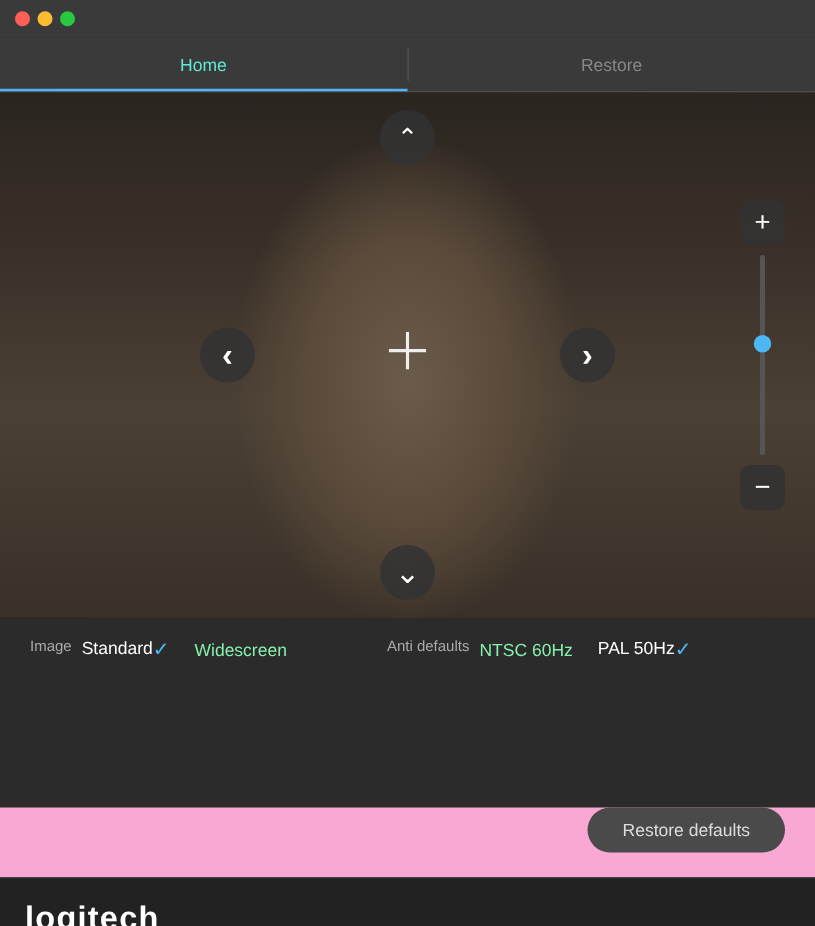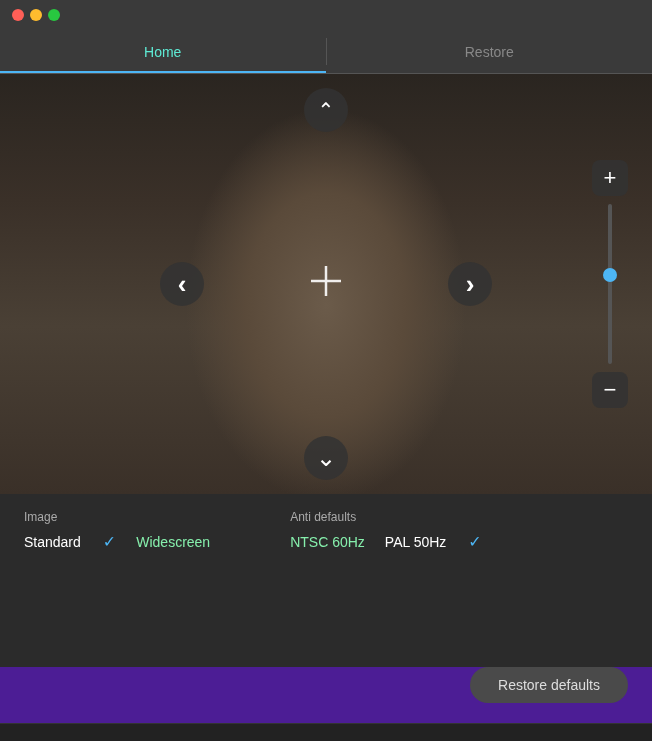--- a/index.html
+++ b/index.html
@@ -174,36 +174,35 @@
 
     
     .settings-panel {
       background: #2b2b2b;
       padding: 16px 24px;
       display: flex;
       gap: 80px;
     }
     .setting-group {
       display: flex;
-      flex-direction: column;
       gap: 8px;
     }
     .setting-label {
       font-size: 12px;
       color: #aaa;
     }
     .setting-options {
       display: flex;
       align-items: center;
       gap: 20px;
     }
     .setting-option {
       display: flex;
-      align-items: center;
-      gap: 22px;
+      align-items: flex-start;
+      gap: 0;
       font-size: 14px;
       color: #ccc;
       cursor: pointer;
     }
     .setting-option.active {
       color: #fff;
       font-weight: 500;
     }
     .checkmark {
       color: #4db6f5;
@@ -214,21 +213,21 @@
     }
 
     
     .spacer-area {
       background: #2b2b2b;
       height: 100px;
     }
 
     
     .action-row {
-      background: #4c1d95;
+      background: #f9a8d4;
       display: flex;
       justify-content: flex-end;
       padding: 0 24px 20px;
     }
     .restore-btn {
       background: #4a4a4a;
       color: #ddd;
       border: none;
       border-radius: 20px;
       padding: 10px 28px;

